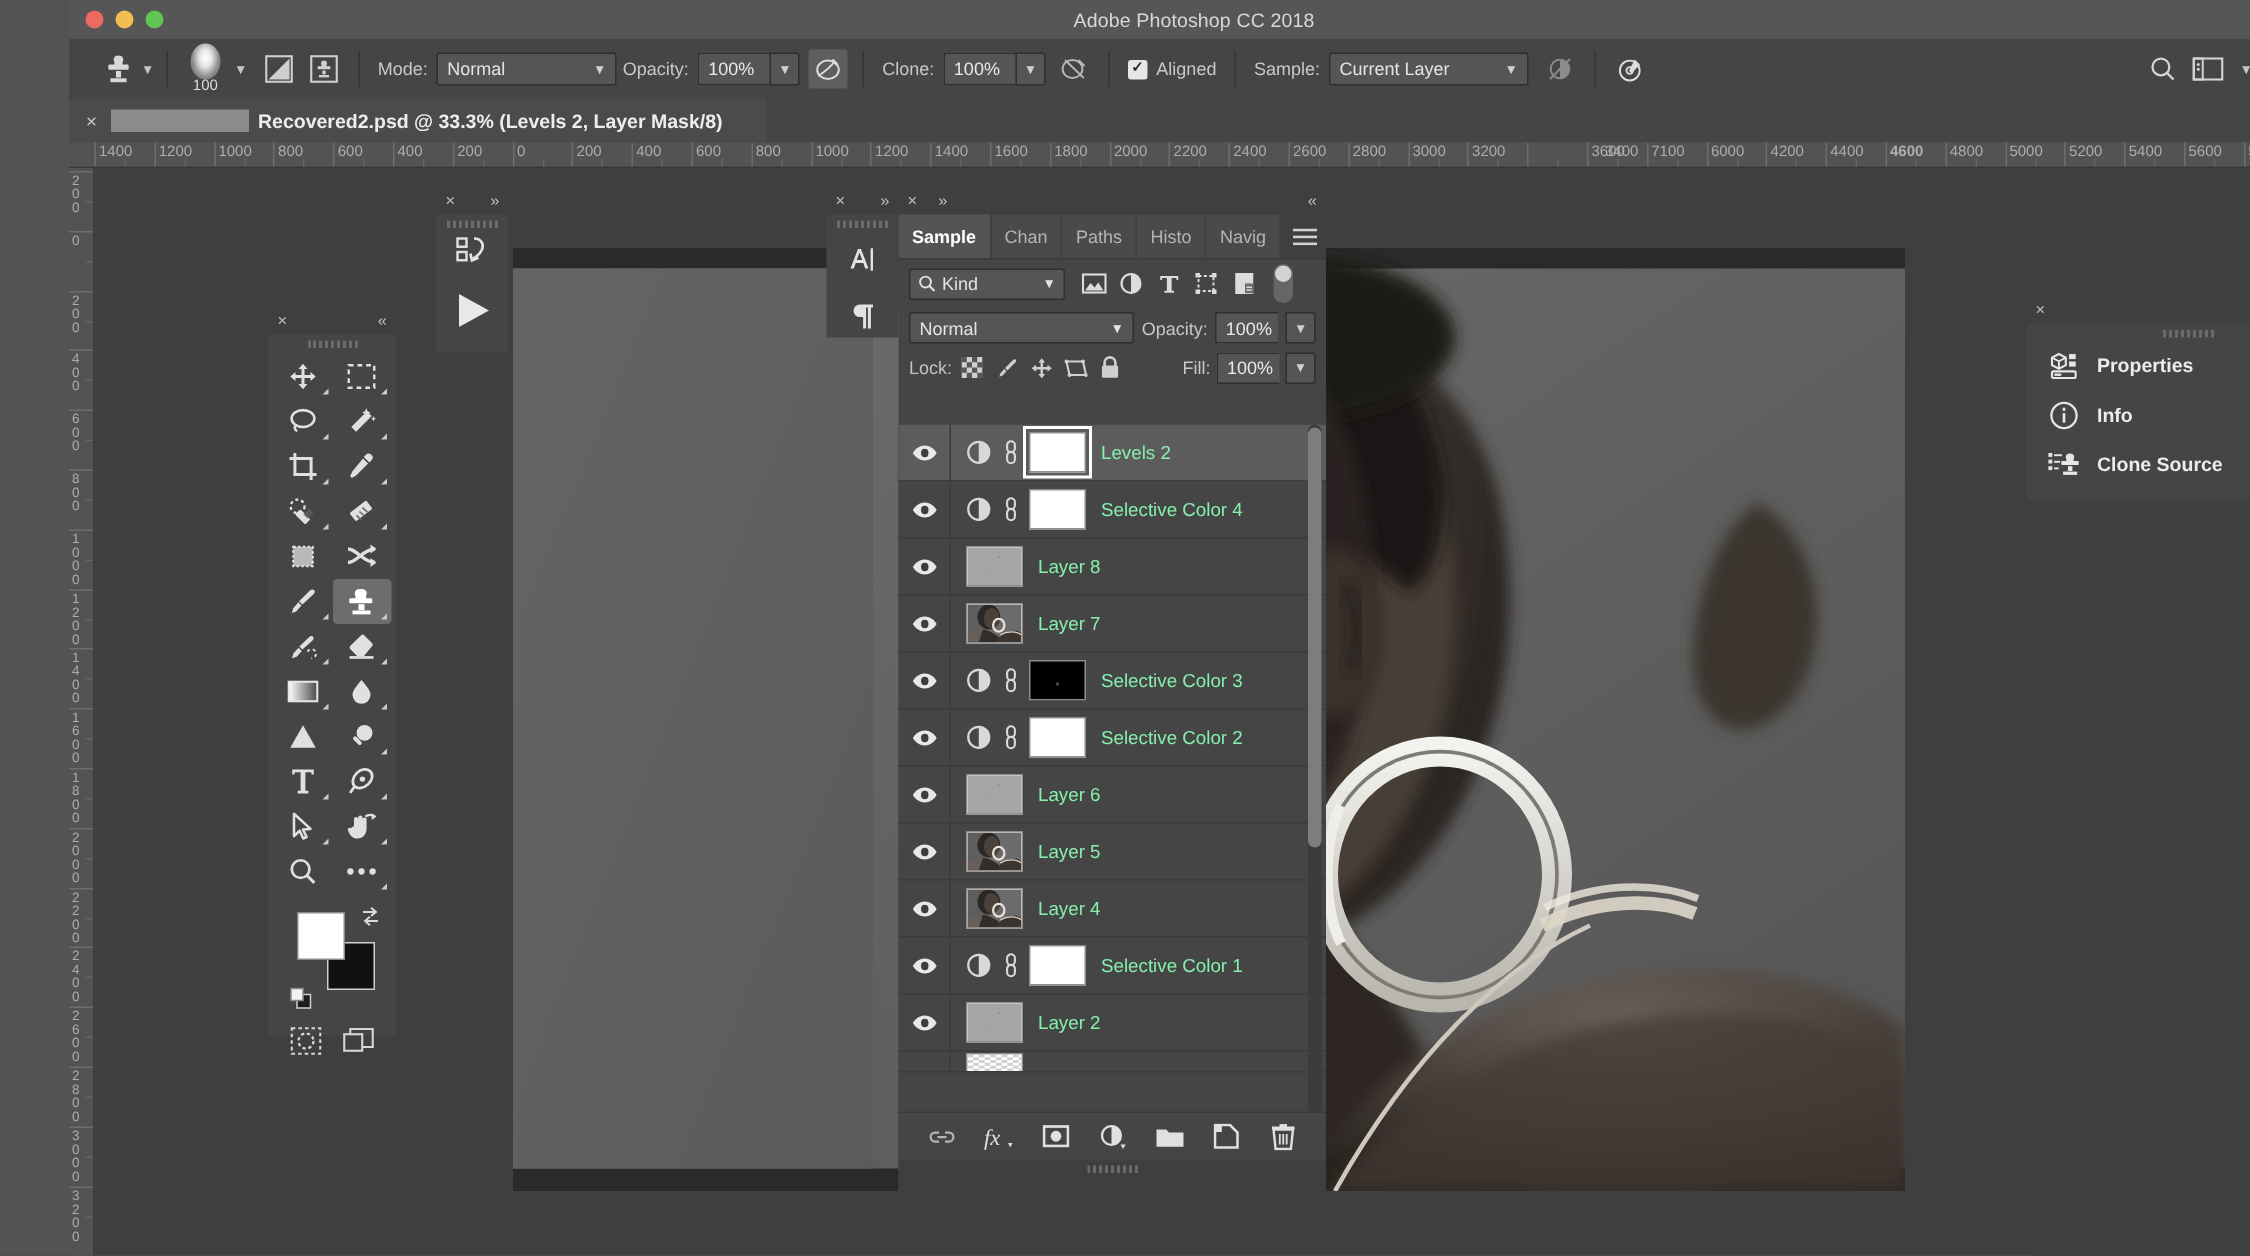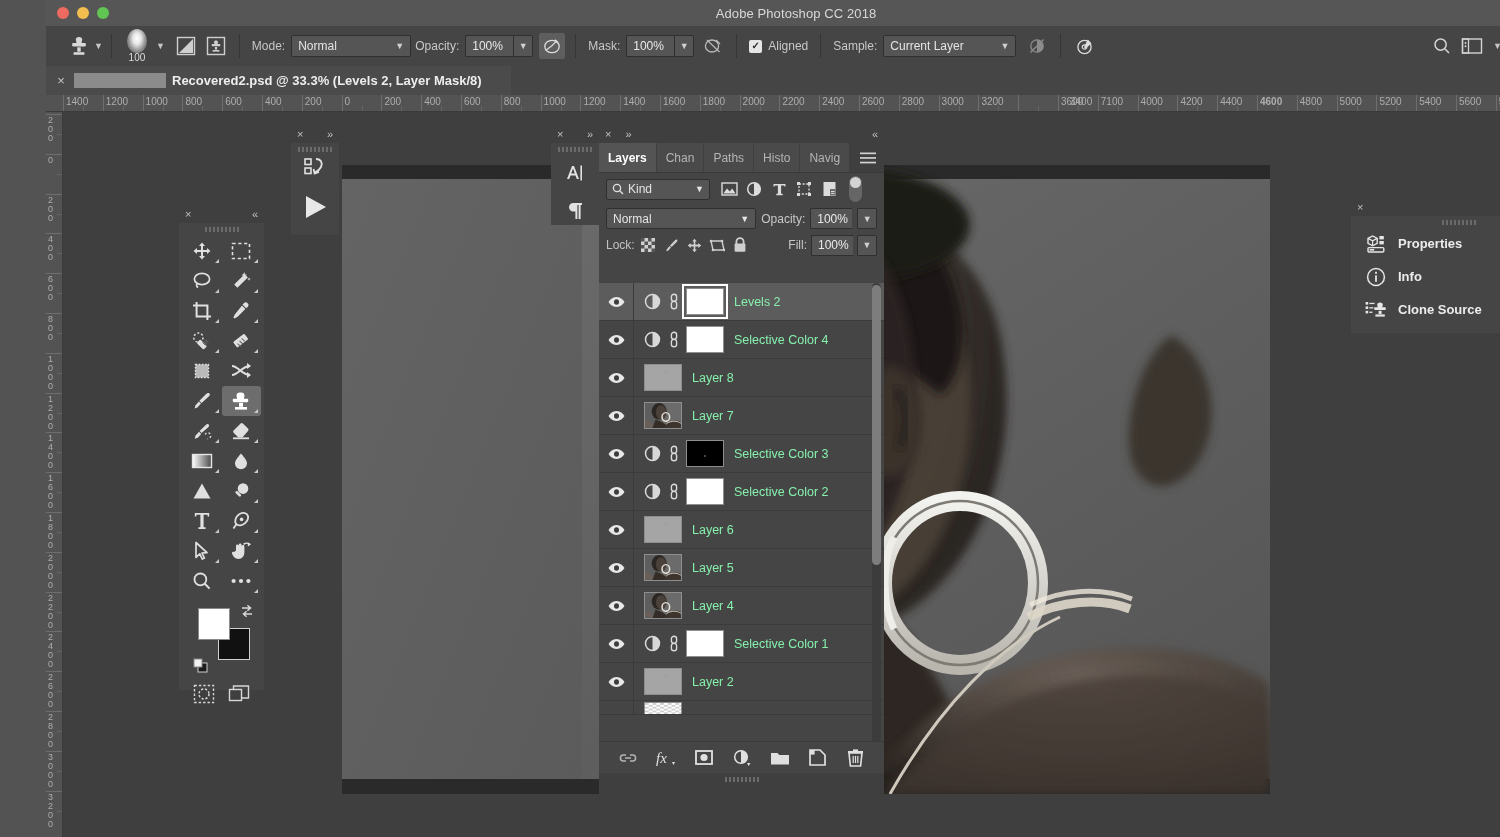--- a/index.html
+++ b/index.html
@@ -324,21 +324,21 @@
     </div>
     <div class="num-stepper">▼</div>
     <div class="ob-icon-btn active" style="margin-left:6px">
       <svg width="20" height="20" viewBox="0 0 20 20">
           <ellipse cx="10" cy="10.5" rx="7.2" ry="6.2" fill="none" stroke="#dcdcdc" stroke-width="1.3"></ellipse>
           <path d="M3.6 14.6 C7 12.4 11.4 9 14.8 4.6" stroke="#dcdcdc" stroke-width="1.2" fill="none"></path>
           <path d="M13.4 3.2 L16.6 6.2 L15.3 7.6 L12.2 4.5 Z" fill="#dcdcdc"></path>
         </svg>
     </div>
     <div class="ob-sep"></div>
-    <span class="ob-label">Mask:</span>
+    <span class="ob-label">Clone:</span>
     <div class="num-box" style="width:48px">
       <span>100%</span>
     </div>
     <div class="num-stepper">▼</div>
     <div class="ob-icon-btn" style="margin-left:6px">
       <svg width="20" height="20" viewBox="0 0 20 20">
           <ellipse cx="9" cy="10" rx="6.6" ry="6" fill="none" stroke="#b8b8b8" stroke-width="1.3"></ellipse>
           <path d="M13 4 L17 8" stroke="#b8b8b8" stroke-width="1.3"></path>
           <path d="M4 4 L16.5 16" stroke="#b8b8b8" stroke-width="1.2"></path>
         </svg>
@@ -482,21 +482,21 @@
       <div class="rtick-s" style="left: 992.1px;"></div>
       <div class="rlab" style="left: 1021px;">3400</div>
       <div class="rtick" style="left: 1012px;"></div>
       <div class="rtick-s" style="left: 1031.9px;"></div>
       <div class="rlab" style="left: 1012px;">3600</div>
       <div class="rtick" style="left: 1051.8px;"></div>
       <div class="rtick-s" style="left: 1071.7px;"></div>
       <div class="rlab" style="left: 1051.8px;">7100</div>
       <div class="rtick" style="left: 1091.6px;"></div>
       <div class="rtick-s" style="left: 1111.5px;"></div>
-      <div class="rlab" style="left: 1091.6px;">4000</div>
+      <div class="rlab" style="left: 1091.6px;">6000</div>
       <div class="rtick" style="left: 1131.4px;"></div>
       <div class="rtick-s" style="left: 1151.3px;"></div>
       <div class="rlab" style="left: 1131.4px;">4200</div>
       <div class="rtick" style="left: 1171.2px;"></div>
       <div class="rtick-s" style="left: 1191.1px;"></div>
       <div class="rlab" style="left: 1171.2px;">4400</div>
       <div class="rtick" style="left: 1211px;"></div>
       <div class="rtick-s" style="left: 1230.9px;"></div>
       <div class="rlab" style="left: 1211px; font-weight: bold;">4600</div>
       <div class="rtick" style="left: 1250.8px;"></div>
@@ -975,21 +975,21 @@
     <div class="panel-topbar">
       <span style="display:flex;gap:14px">
         <span>×</span>
         <span>»</span>
       </span>
       <span>«</span>
     </div>
 
     <div class="lp-tabstrip">
       <div class="lp-tab active">
-          <span>Layers</span>
+          <span>Sample</span>
         </div>
       <div class="lp-tab">
           <span>Chan</span>
         </div>
       <div class="lp-tab">
           <span>Paths</span>
         </div>
       <div class="lp-tab">
           <span>Histo</span>
         </div>

